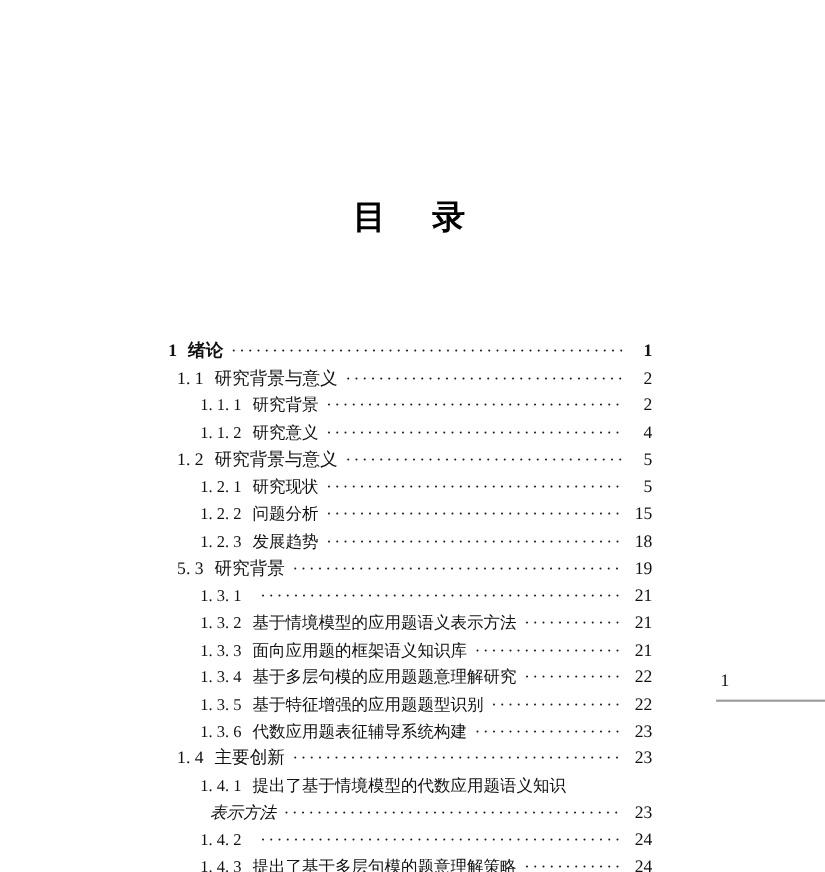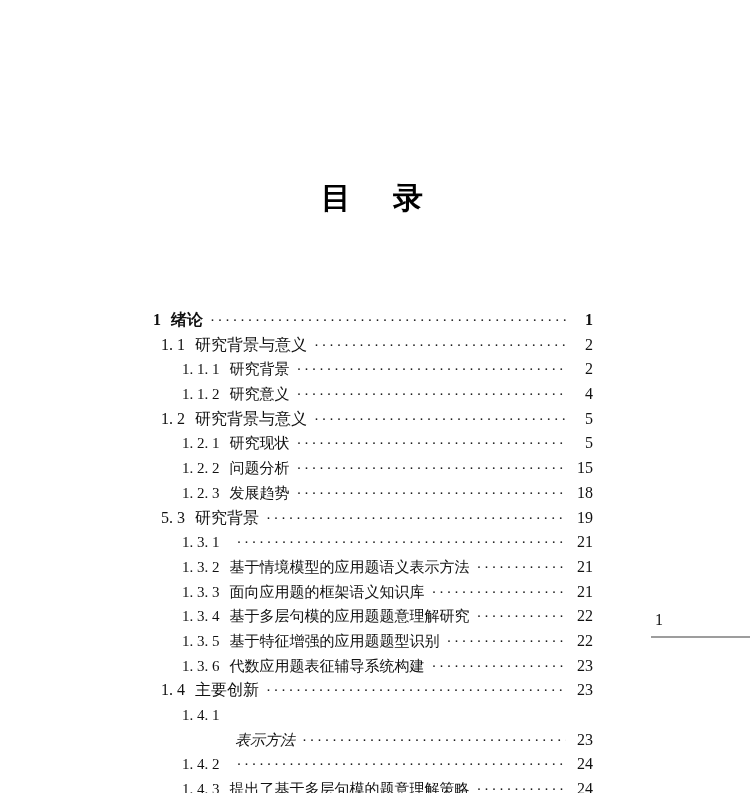--- a/index.html
+++ b/index.html
@@ -31,21 +31,21 @@
     align-items:baseline;
     height:24.7px;
     line-height:24.7px;
     font-size:16px;
     white-space:nowrap;
   }
   .lvl1{font-weight:bold;}
   .lvl2{margin-left:8px;}
   .lvl3{margin-left:29px;font-size:15px;}
   .lvl3 .label{}
-  .cont{margin-left:82px;font-size:15px;}
+  .cont{margin-left:38px;font-size:15px;}
   .cont .label{font-style:italic;}
   .num{margin-right:10px;font-style:normal;white-space:pre;}
   .label{white-space:nowrap;}
   .leader{
     flex:1;
     overflow:hidden;
     white-space:nowrap;
     margin:0 5px 0 7px;
     letter-spacing:2.5px;
     font-size:15px;
@@ -171,20 +171,21 @@
     <span class="pg">23</span>
   </div>
       <div class="row lvl2">
     <span class="num">1. 4</span>
     <span class="label">主要创新</span>
     <span class="leader">························································································································</span>
     <span class="pg">23</span>
   </div>
       <div class="row lvl3">
     <span class="num">1. 4. 1</span>
+    <span class="label">提出了基于情境模型的代数应用题语义知识</span>
 
   </div>
       <div class="row cont">
 
     <span class="label">表示方法</span>
     <span class="leader">························································································································</span>
     <span class="pg">23</span>
   </div>
       <div class="row lvl3">
     <span class="num">1. 4. 2</span>

